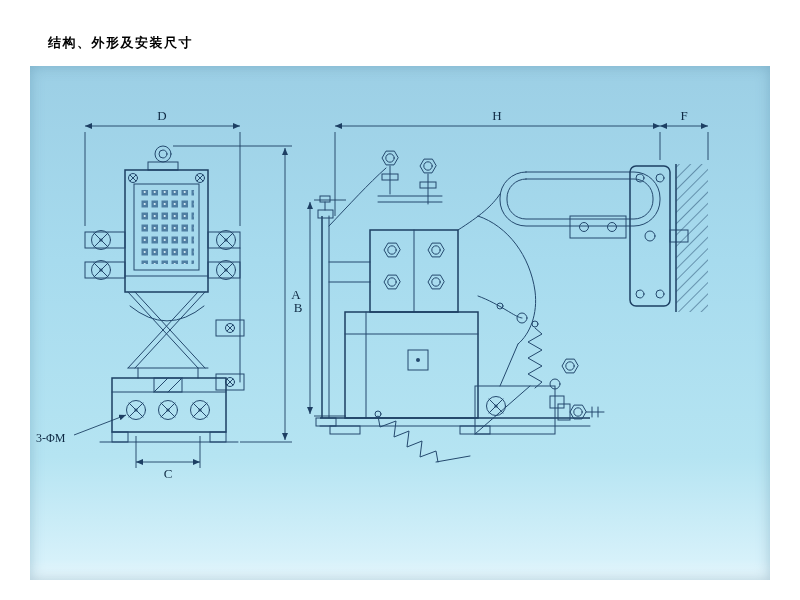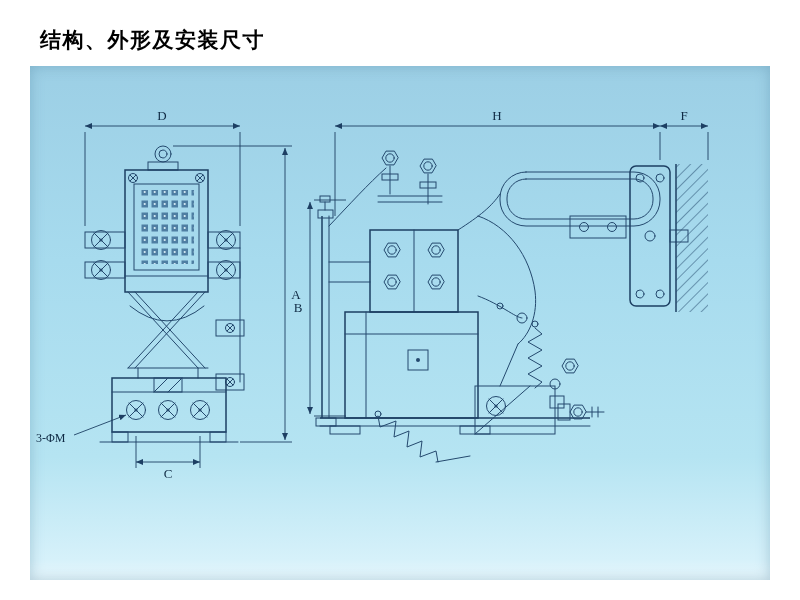--- a/index.html
+++ b/index.html
@@ -2,23 +2,23 @@
 <html><head>
 <meta charset="utf-8">
 <style>
   html,body { margin:0; padding:0; }
   body {
     width:800px; height:600px; position:relative; overflow:hidden;
     background:#ffffff;
     font-family:"Liberation Sans", sans-serif;
   }
   .title {
-    position:absolute; left:40px; top:26px; margin:0;
+    position:absolute; left:40px; top:26px; margin:8px;
     font-family:"Liberation Serif","DejaVu Serif",serif;
-    font-weight:700; font-size:21px; color:#000; letter-spacing:1.5px;
+    font-weight:700; font-size:13px; color:#000; letter-spacing:1.5px;
   }
   .panel {
     position:absolute; left:30px; top:66px; width:740px; height:514px;
     background:linear-gradient(180deg,#9ccfe5 0%,#a7dbee 38%,#b5e4f2 76%,#d6f1fa 96%,#e9f8fd 100%);
     box-shadow: inset 0 0 14px rgba(70,120,150,.35);
   }
   svg { display:block; }
   .ln   { stroke:#24496e; fill:none; stroke-width:1; stroke-linecap:round; }
   .thk  { stroke:#1d3f63; fill:none; stroke-width:1.5; }
   .dim  { stroke:#1d3f63; fill:none; stroke-width:0.9; }

